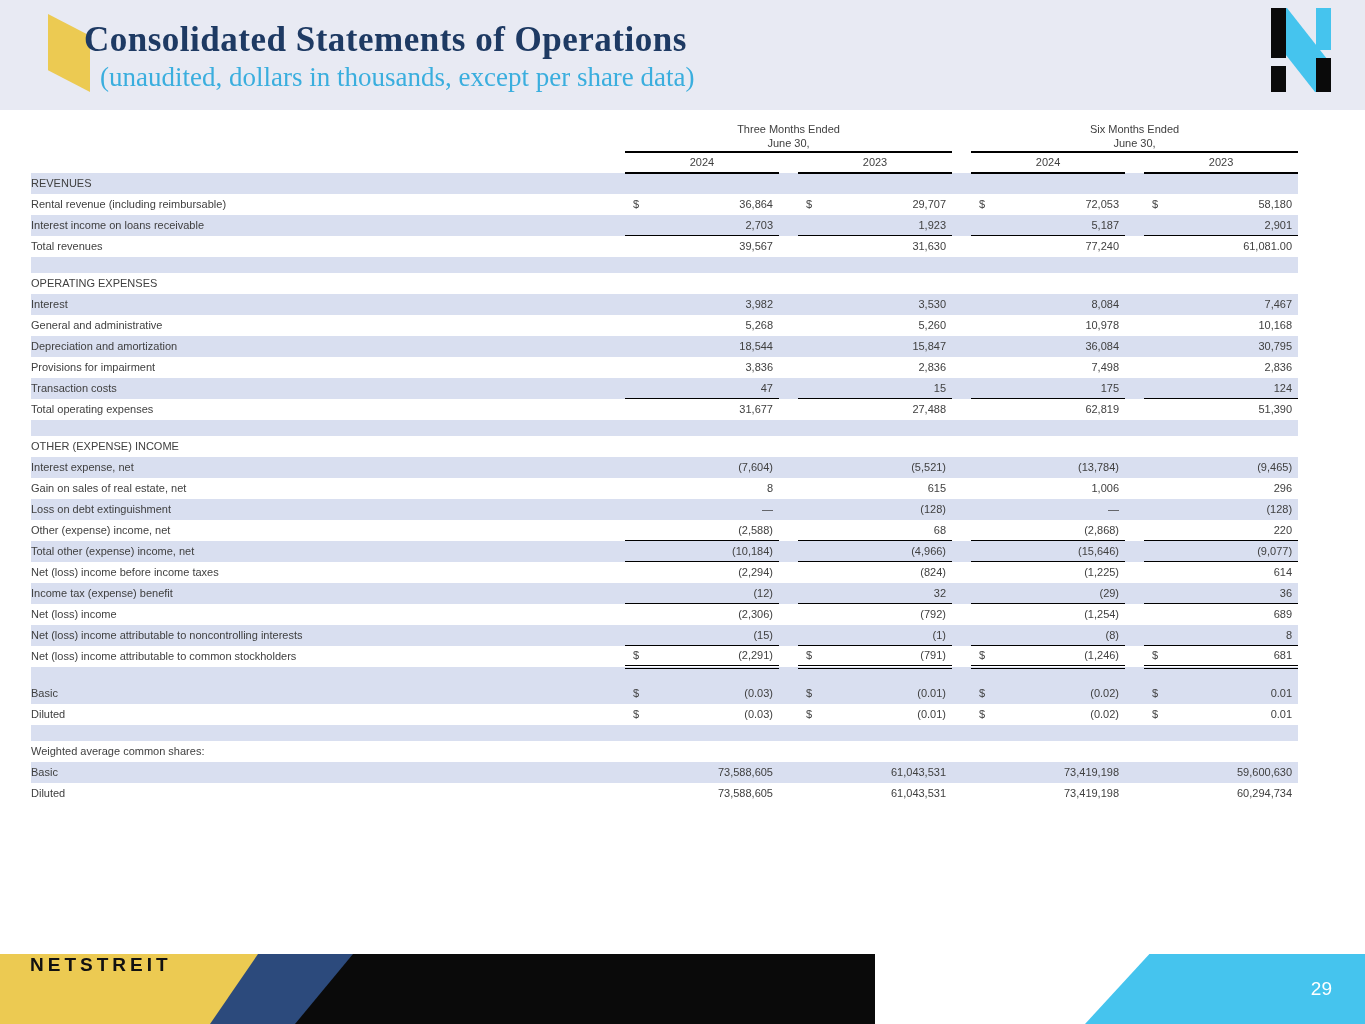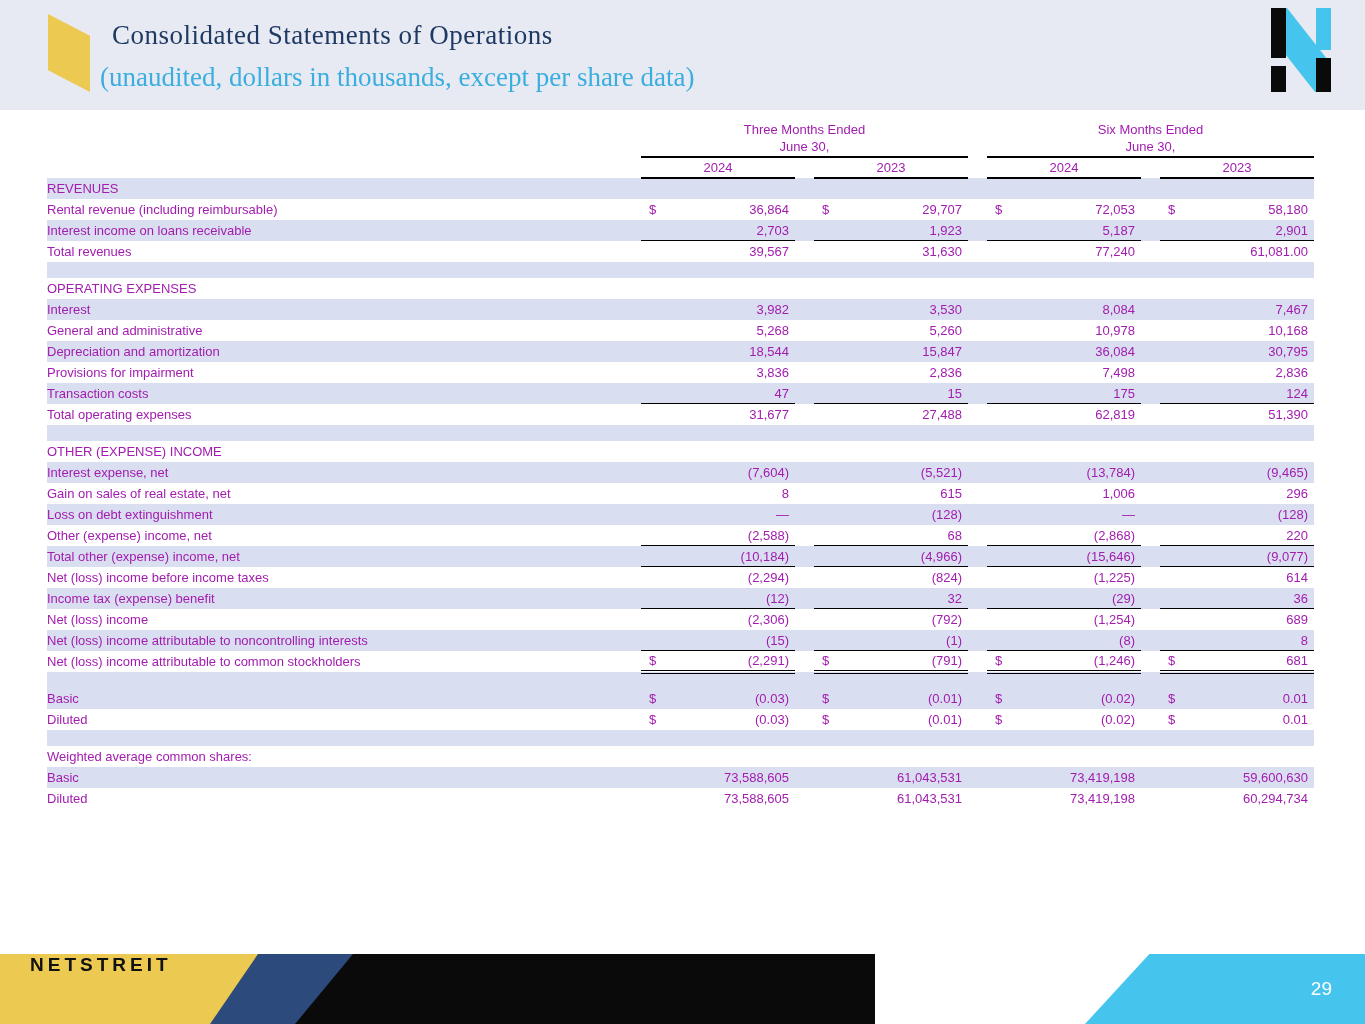--- a/index.html
+++ b/index.html
@@ -17,36 +17,36 @@
   .header {
     position:absolute; top:0; left:0; width:1365px; height:110px;
     background:var(--header-bg,#e8eaf3);
   }
   .chevron {
     position:absolute; left:48px; top:14px; width:42px; height:78px;
     background:var(--yellow,#ecca52);
     clip-path:polygon(0 0, 100% 28%, 100% 100%, 0 72%);
   }
   .title {
-    position:absolute; left:112px; top:20px;
-    font-family:"Liberation Serif", serif; font-weight:normal;
-    font-size:27px; color:var(--title,#1e3a63); letter-spacing:0.5px;
+    position:absolute; left:84px; top:20px;
+    font-family:"Liberation Serif", serif; font-weight:bold;
+    font-size:35px; color:var(--title,#1e3a63); letter-spacing:0.5px;
   }
   .subtitle {
     position:absolute; left:100px; top:62px;
     font-family:"Liberation Serif", serif; 
     font-size:27px; color:var(--subtitle,#3aaede);
   }
   .logo-n { position:absolute; right:32px; top:8px; width:64px; height:84px; }
 
   
   table.fin {
-    position:absolute; top:122px; left:47px; width:1267px;
+    position:absolute; top:122px; left:31px; width:1267px;
     border-collapse:collapse; table-layout:fixed;
-    font-size:13px; color:#a21caf;
+    font-size:11px; color:#404040;
   }
   table.fin td { padding:0; vertical-align:middle; height:21px; }
   td.grp { text-align:center; line-height:1.3; padding-bottom:3px; border-bottom:2px solid #000; }
   td.yr  { text-align:center; height:25px; padding-top:4px; border-bottom:2px solid #000; }
   tr.stripe td { background:var(--stripe,#d9dff0); }
   tr.blank td { height:16px; }
   td.label { padding-left:6px; white-space:nowrap; overflow:hidden; }
   td.ind1 { padding-left:28px; }
   td.ind2 { padding-left:50px; }
   td.val .cw { display:flex; justify-content:space-between; align-items:center; padding:0 6px 0 8px; }

